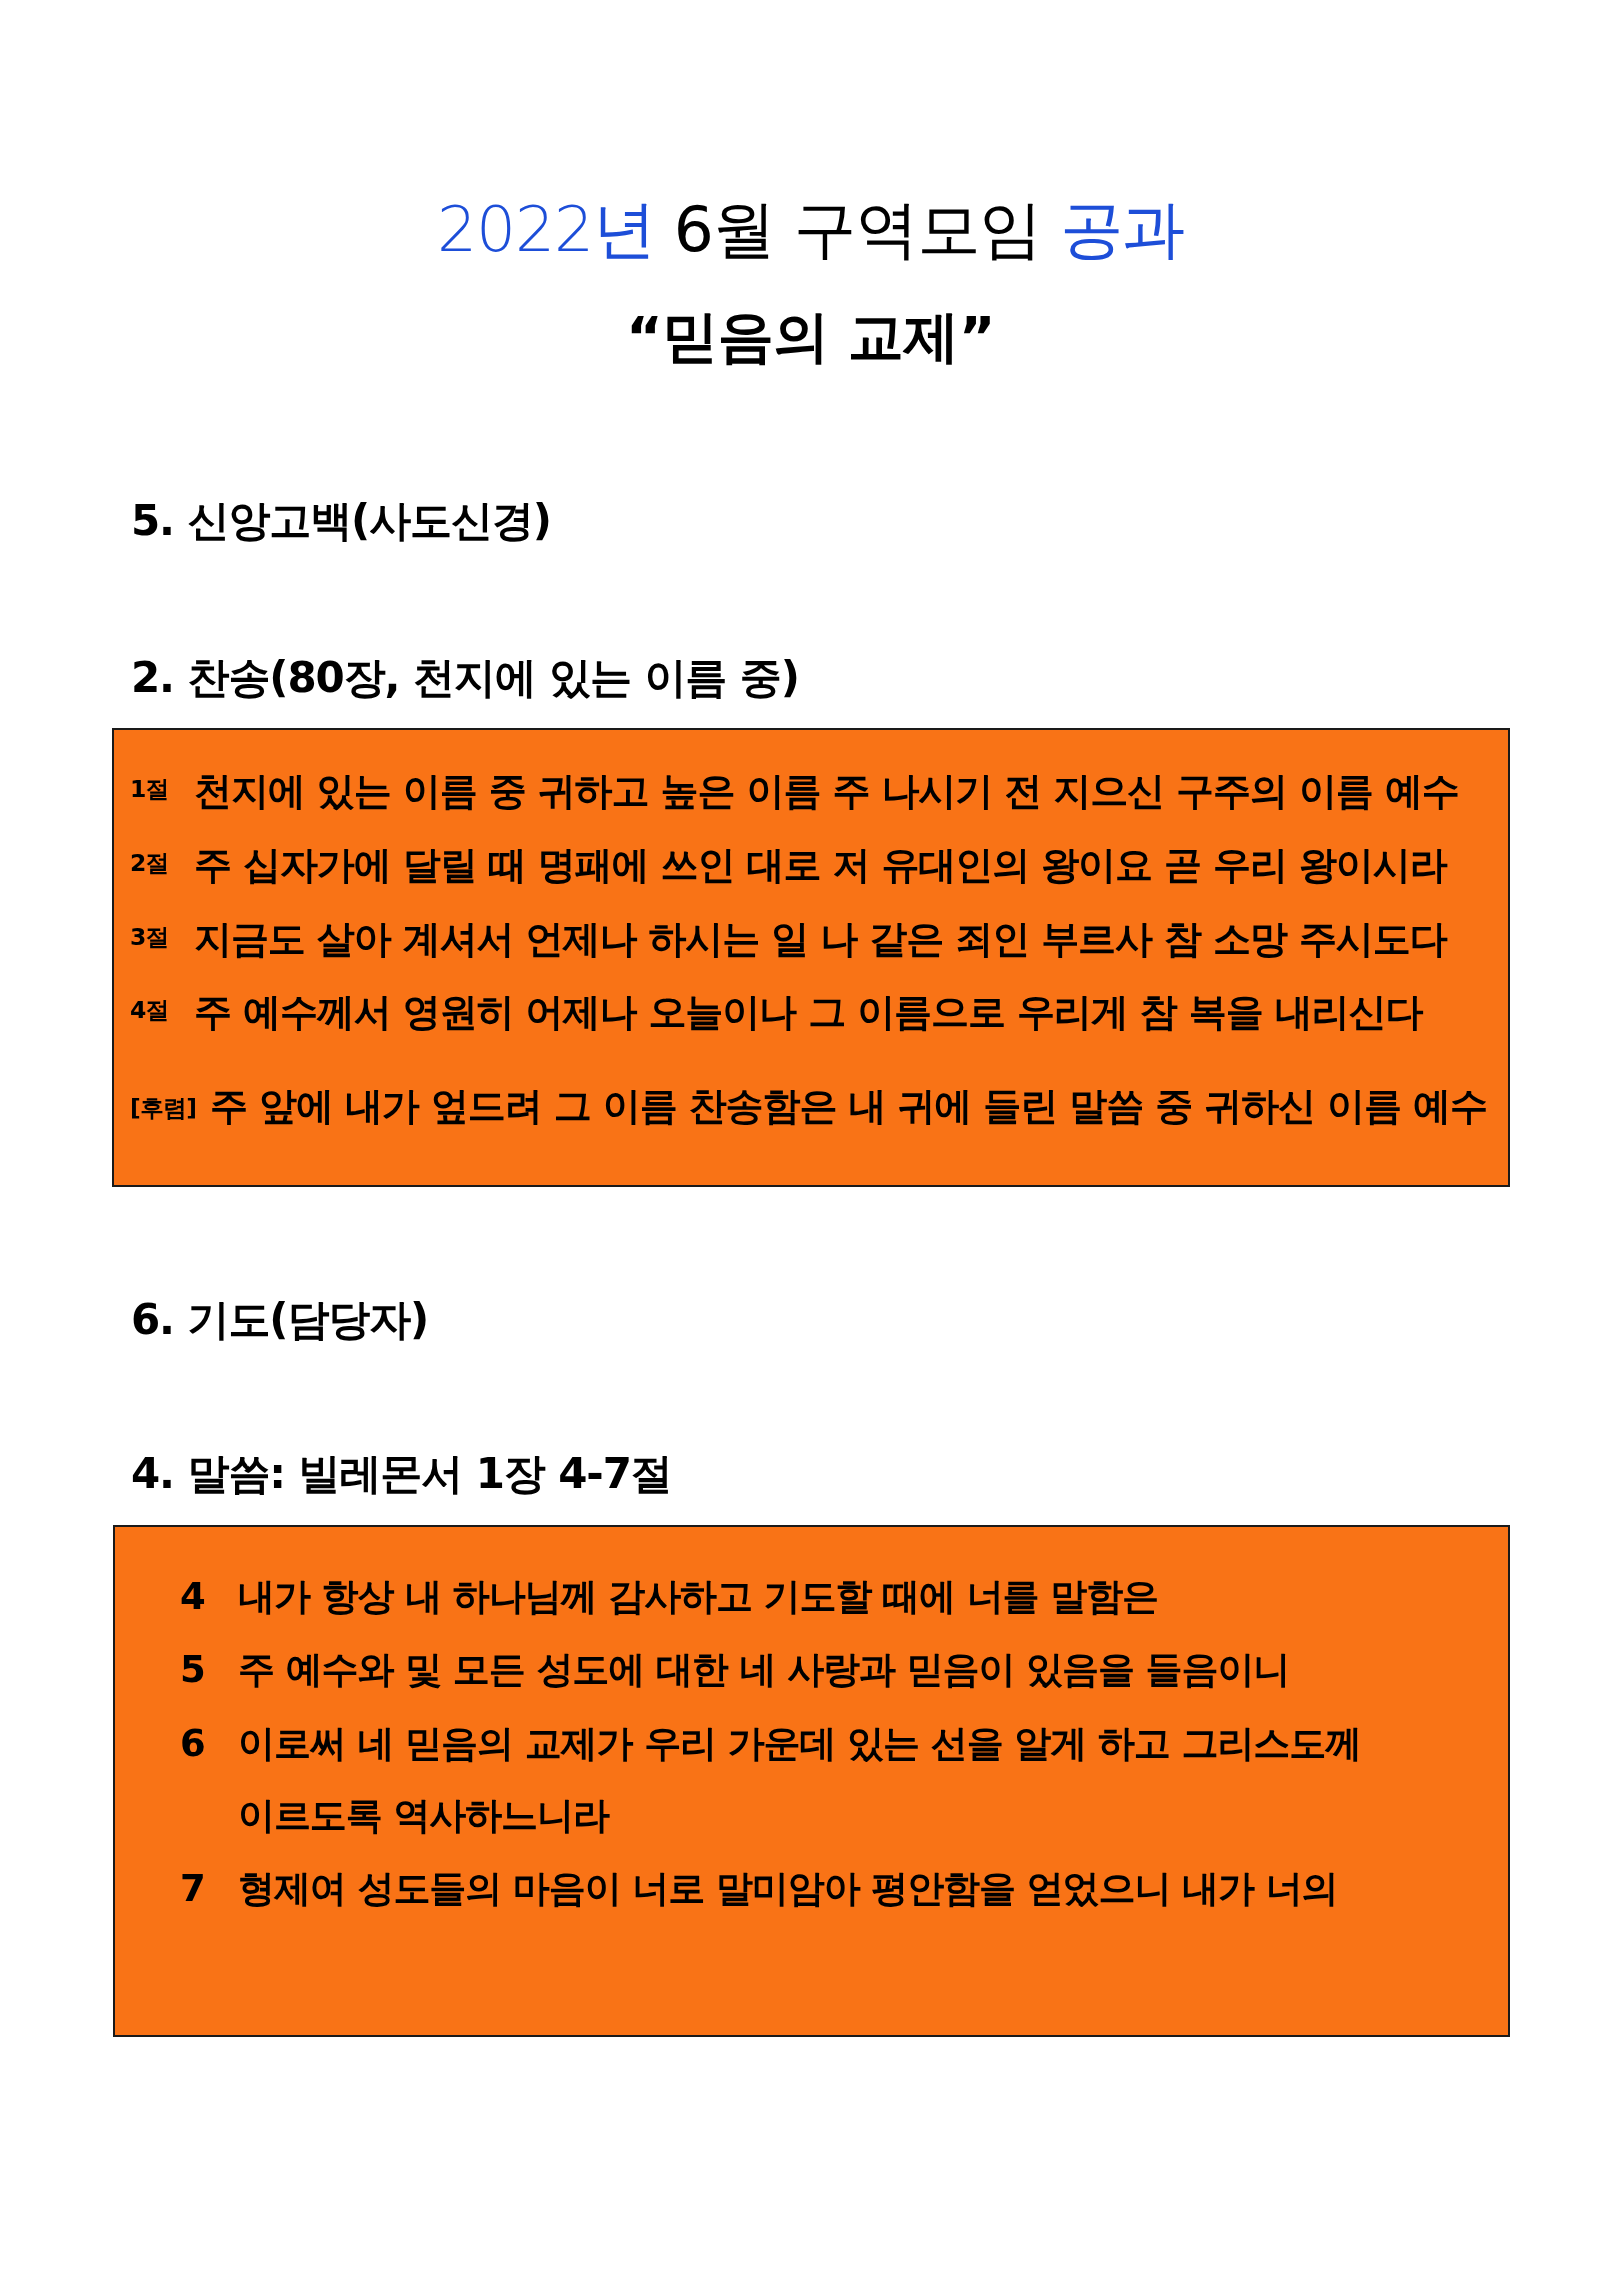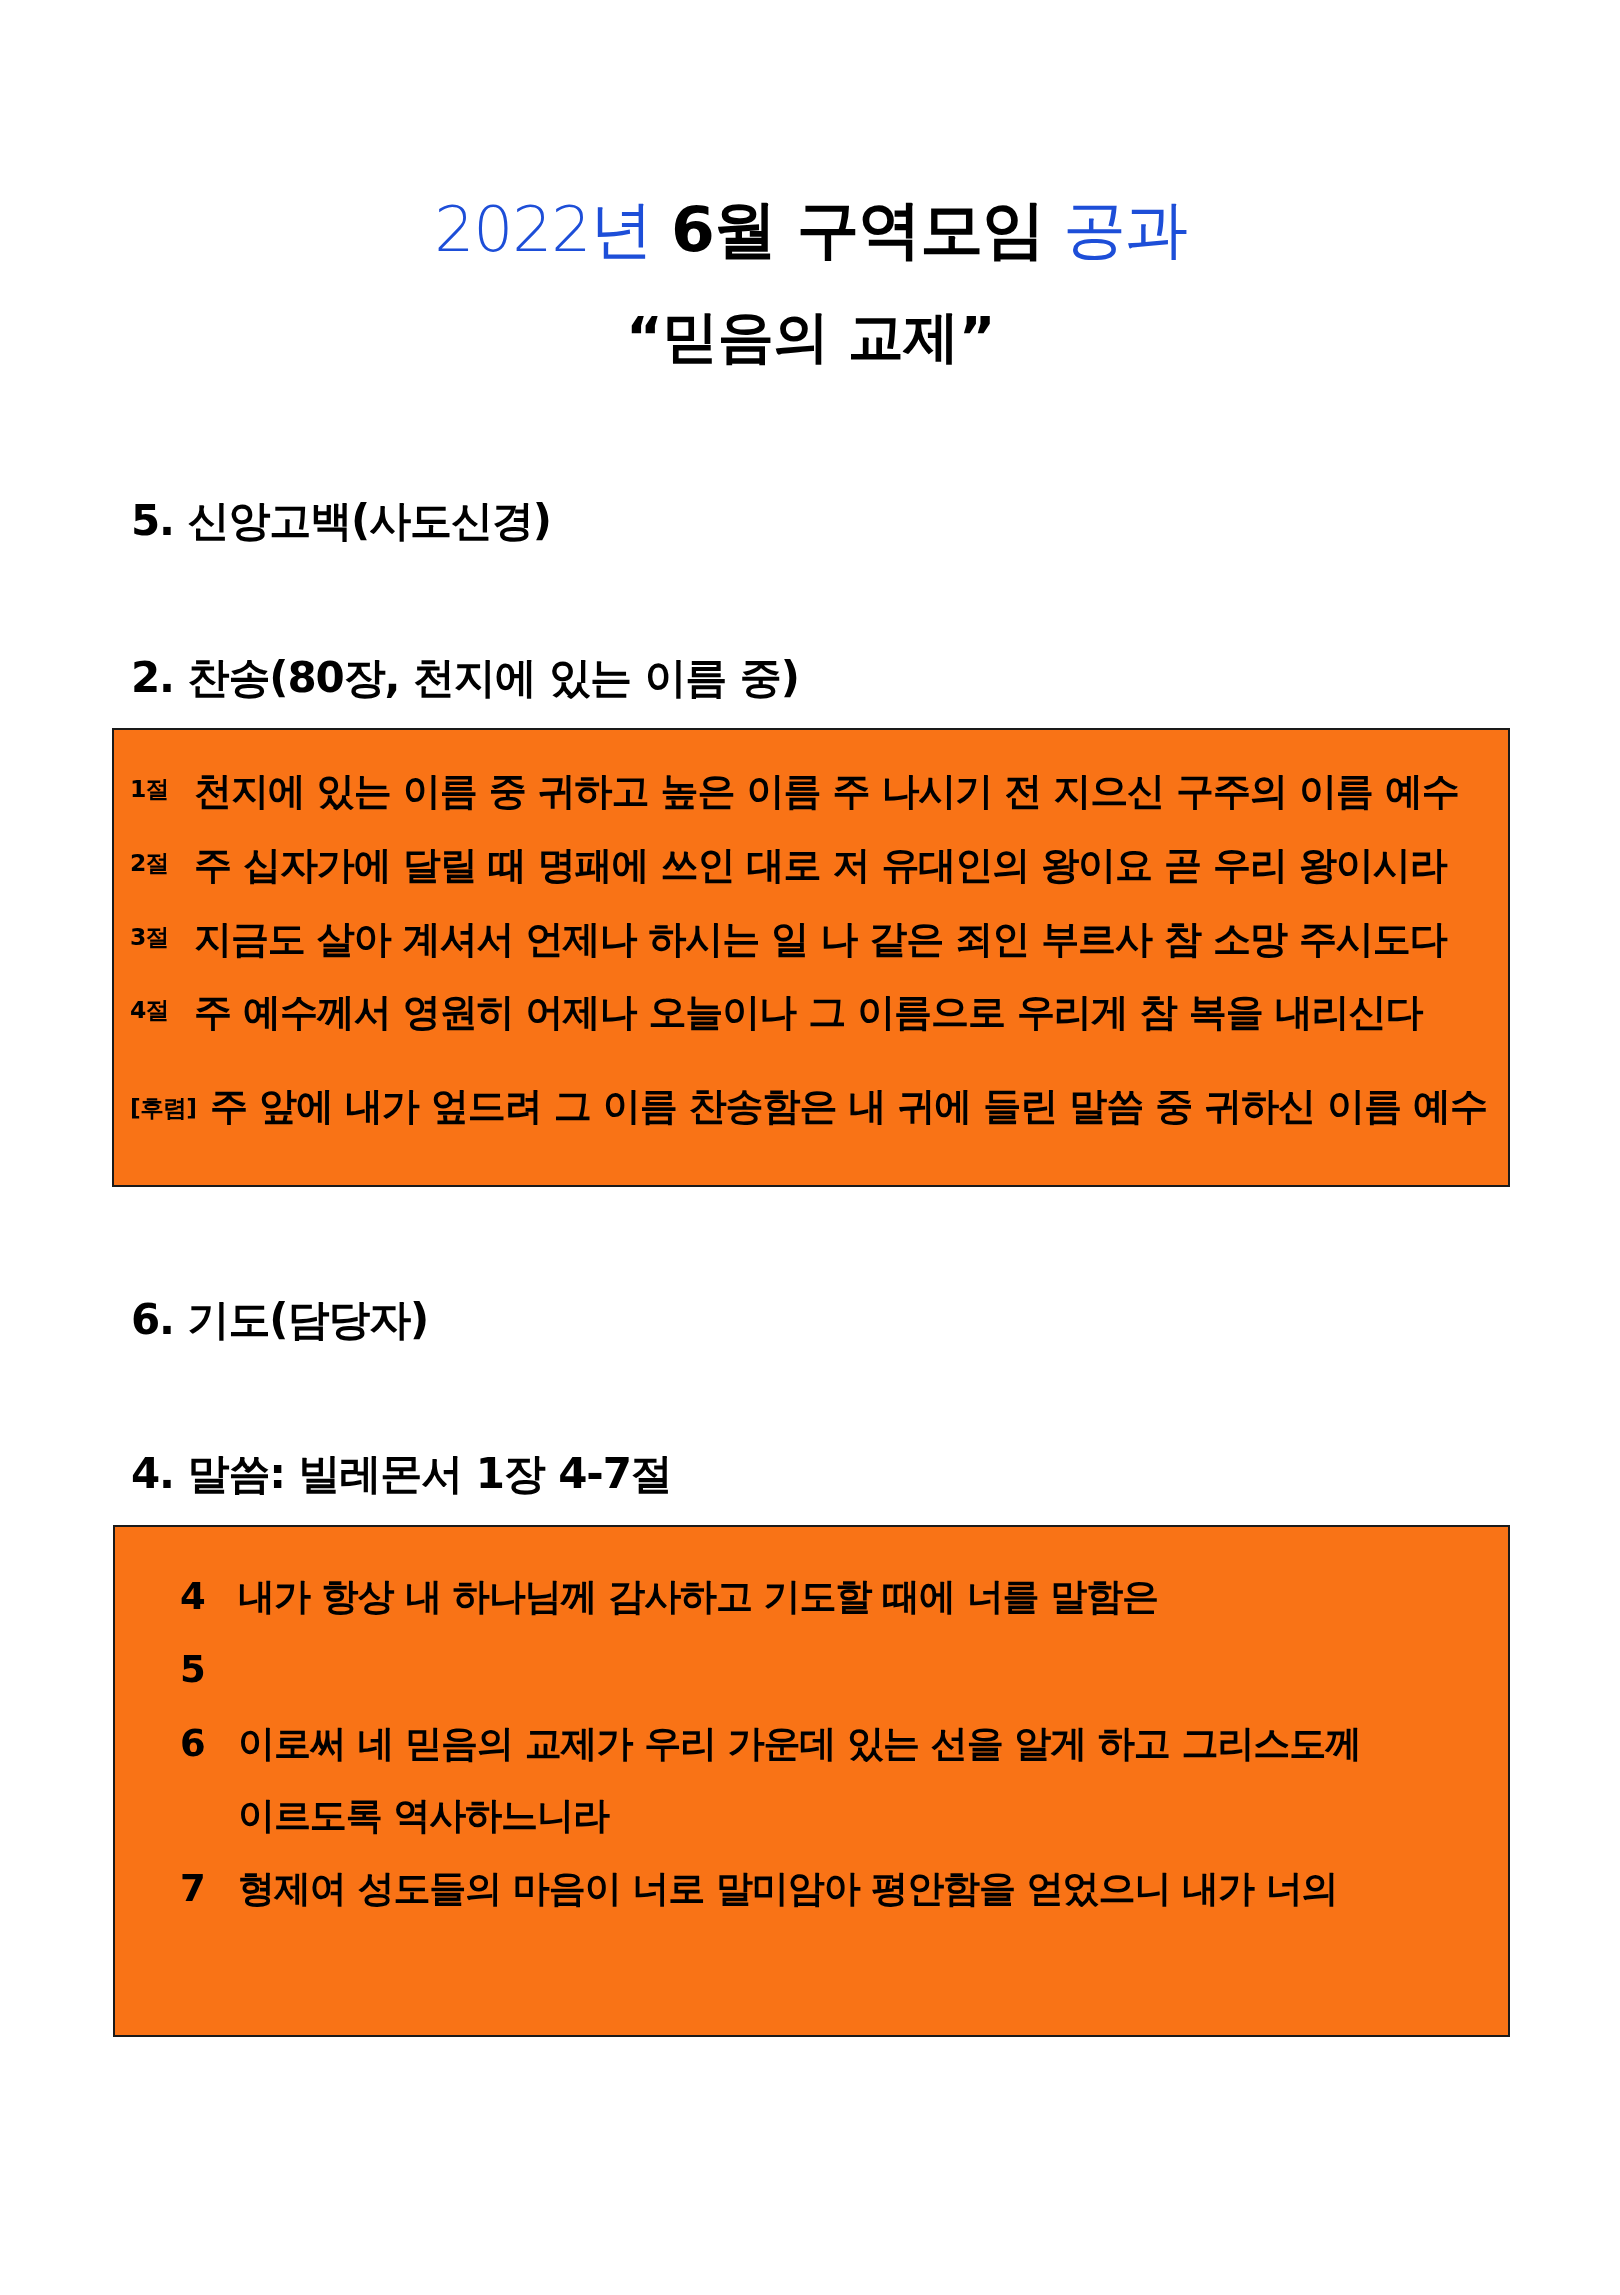--- a/index.html
+++ b/index.html
@@ -6,21 +6,21 @@
     body {
       width: 1621px; height: 2295px; position: relative; overflow: hidden;
       font-family: "DejaVu Sans", "Liberation Sans", sans-serif; color: #000000;
     }
     .abs { position: absolute; white-space: nowrap; }
     .title {
       left: 0; width: 1621px; top: 192px; text-align: center;
       font-size: 63px; line-height: 75px; letter-spacing: -1.1px;
     }
     .title .light { font-weight: 300; font-family: "DejaVu Sans", sans-serif; color: #1d4ed8; }
-    .title .bold { font-weight: 700; }
+    .title .bold { font-weight: 400; }
     .subtitle {
       left: 0; width: 1621px; top: 302px; text-align: center;
       font-size: 56px; line-height: 69px; font-weight: 700; letter-spacing: -0.5px;
     }
     .heading {
       left: 131px; font-size: 42px; line-height: 53px; font-weight: 700; letter-spacing: -1.1px;
     }
     .box {
       position: absolute; border: 2.1px solid #1a1a1a; box-sizing: border-box; background: #f97316;
     }
@@ -86,20 +86,21 @@
 <div class="abs heading" style="top:1293px;">6. 기도(담당자)</div>
 
 <div class="abs heading" style="top:1447px;">4. 말씀: 빌레몬서 1장 4-7절</div>
 
 <div class="box" style="left:113px; top:1525px; width:1397px; height:512px;">
 
   <span class="verse-num" style="top:43px;">4</span>
   <span class="verse-text" style="top:43px;">내가 항상 내 하나님께 감사하고 기도할 때에 너를 말함은</span>
 
   <span class="verse-num" style="top:116px;">5</span>
+  <span class="verse-text" style="top:116px;">주 예수와 및 모든 성도에 대한 네 사랑과 믿음이 있음을 들음이니</span>
 
   <span class="verse-num" style="top:190px;">6</span>
   <span class="verse-text" style="top:190px;">이로써 네 믿음의 교제가 우리 가운데 있는 선을 알게 하고 그리스도께</span>
   <span class="verse-text" style="top:262px;">이르도록 역사하느니라</span>
 
   <span class="verse-num" style="top:335px;">7</span>
   <span class="verse-text" style="top:335px;">형제여 성도들의 마음이 너로 말미암아 평안함을 얻었으니 내가 너의</span>
 </div>
 
 

